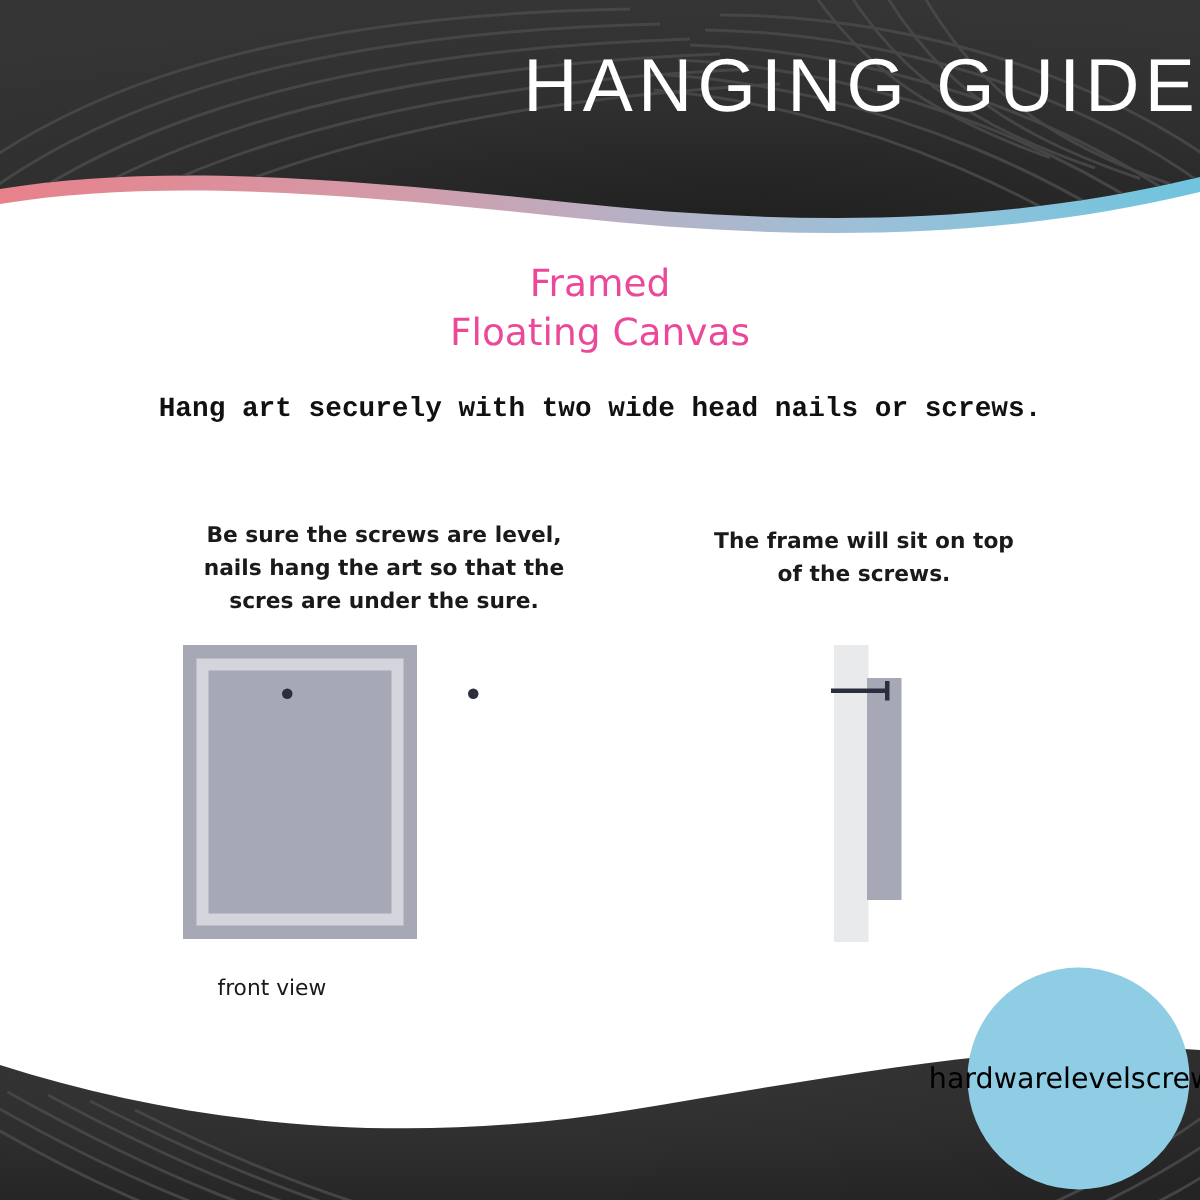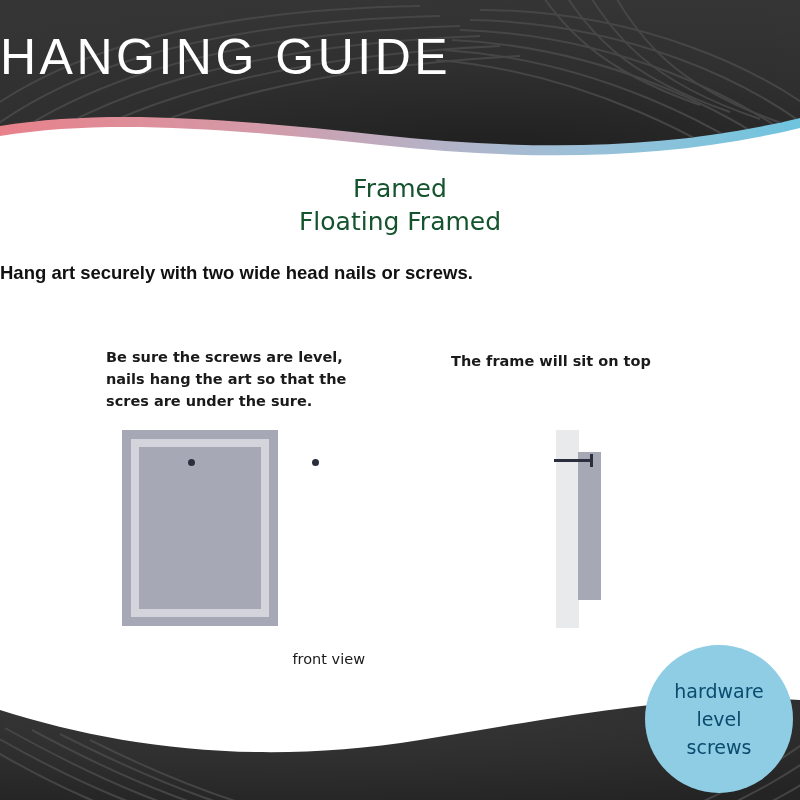--- a/index.html
+++ b/index.html
@@ -28,73 +28,73 @@
     overflow: hidden;
   }
   .header-band svg {
     display: block;
   }
   .header-title {
     position: absolute;
     left: 0;
     top: 28px;
     width: 800px;
-    text-align: left;
+    text-align: right;
     color: #ffffff;
     font-family: "Liberation Sans", sans-serif;
     font-size: 50px;
     font-weight: 400;
     letter-spacing: 3.5px;
     z-index: 5;
     white-space: nowrap;
   }
 
   
   .product-title {
     position: absolute;
     left: 0;
     top: 172px;
     width: 800px;
     text-align: center;
     font-family: "DejaVu Sans", sans-serif;
     font-size: 25px;
-    color: #14532d;
+    color: #ec4899;
     line-height: 33px;
     font-weight: 400;
   }
   .product-title .line2 { display: block; }
 
   .lede {
     position: absolute;
     left: 0;
     top: 262px;
     width: 800px;
-    text-align: left;
-    font-family: Liberation Sans, sans-serif;
+    text-align: center;
+    font-family: Liberation Mono, monospace;
     font-size: 18.5px;
     font-weight: 700;
     color: #111111;
   }
 
   
   .note {
     position: absolute;
-    text-align: left;
+    text-align: center;
     font-family: "DejaVu Sans", sans-serif;
     font-size: 14.5px;
     font-weight: 700;
     color: #1a1a1a;
     line-height: 22px;
   }
   .note-left  { left: 106px; top: 346px; width: 300px; }
   .note-right { left: 451px; top: 350px; width: 250px; }
 
   .view-caption {
     position: absolute;
-    text-align: right;
+    text-align: left;
     font-family: "DejaVu Sans", sans-serif;
     font-size: 14.5px;
     color: #1a1a1a;
   }
   .cap-front { left: 145px; top: 651px; width: 220px; }
   .cap-side  { left: 485px; top: 656px; width: 200px; }
 
   
   .front-view {
     position: absolute;
@@ -170,24 +170,24 @@
   .badge {
     position: absolute;
     left: 645px;
     top: 645px;
     width: 148px;
     height: 148px;
     border-radius: 50%;
     background: #8ecde3;
     z-index: 6;
     display: flex;
-    flex-direction: column;
+    flex-direction: row;
     align-items: center;
     justify-content: center;
-    color: #0c4a6e;
+    color: #000000;
     font-family: "DejaVu Sans", sans-serif;
     font-size: 19px;
     line-height: 28px;
     text-align: center;
   }
 
   
   .footer-band {
     position: absolute;
     left: 0;
@@ -245,33 +245,34 @@
         <path d="M545,-40 C585,34 625,76 730,112"></path>
         <path d="M570,-40 C610,38 650,82 760,119"></path>
         <path d="M596,-40 C636,42 676,88 790,126"></path>
       </g>
     </svg>
     <div class="header-title">HANGING GUIDE</div>
   </div>
 
   <div class="product-title">
     <span>Framed</span>
-    <span class="line2">Floating Framed</span>
+    <span class="line2">Floating Canvas</span>
   </div>
 
   <div class="lede">Hang art securely with two wide head nails or screws.</div>
 
   <div class="note note-left">
     <div>Be sure the screws are level,</div>
     <div>nails hang the art so that the</div>
     <div>scres are under the sure.</div>
   </div>
 
   <div class="note note-right">
     <div>The frame will sit on top</div>
+    <div>of the screws.</div>
   </div>
 
   <div class="front-view">
     <div class="frame-outer"></div>
     <div class="frame-mid"></div>
     <div class="frame-inner">
       <div class="screw-dot" style="left:49px; top:12px;"></div>
       <div class="screw-dot" style="left:173px; top:12px;"></div>
     </div>
   </div>

